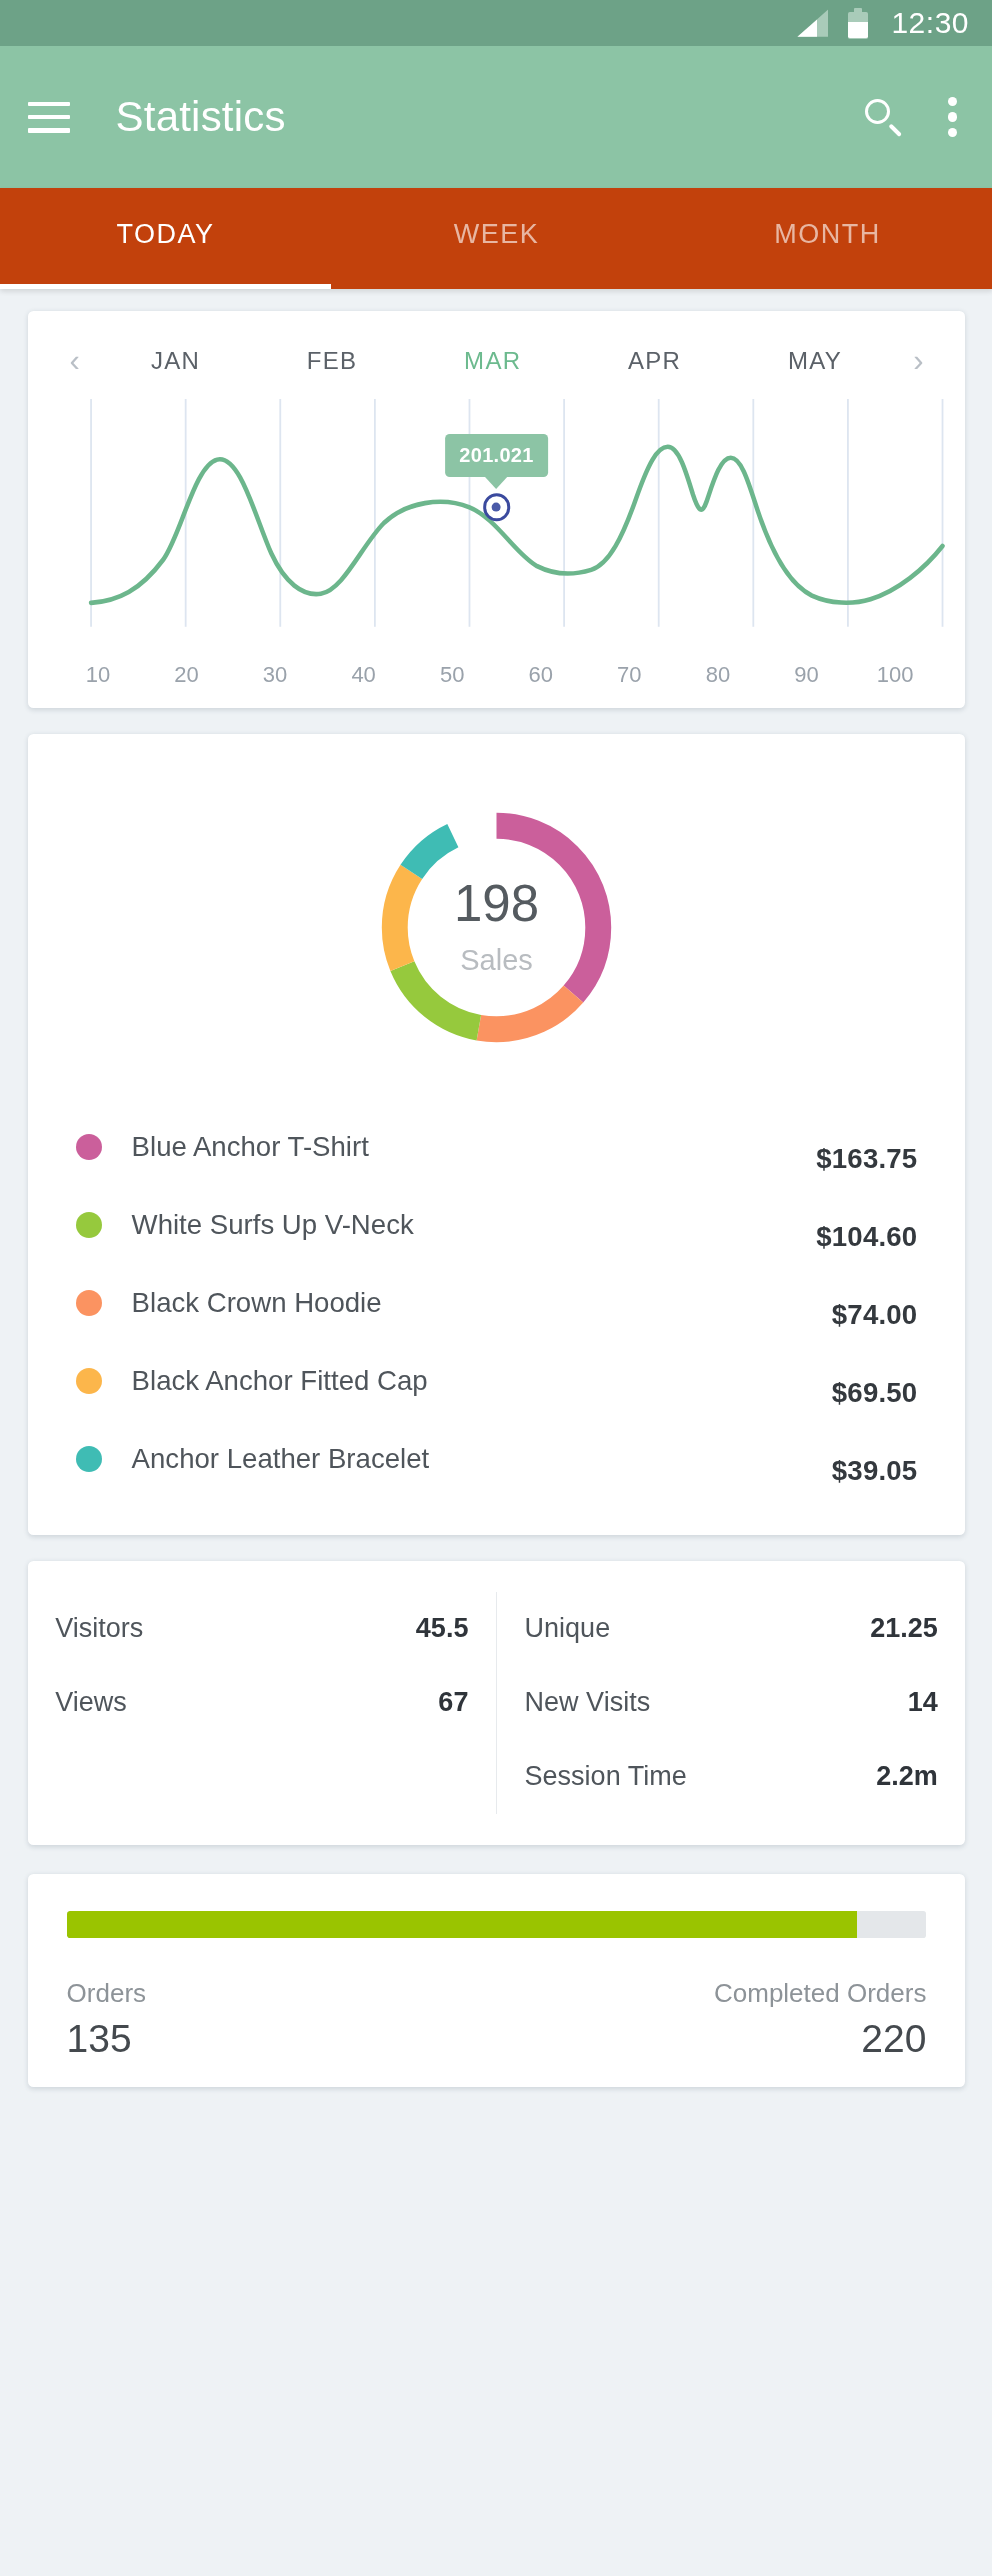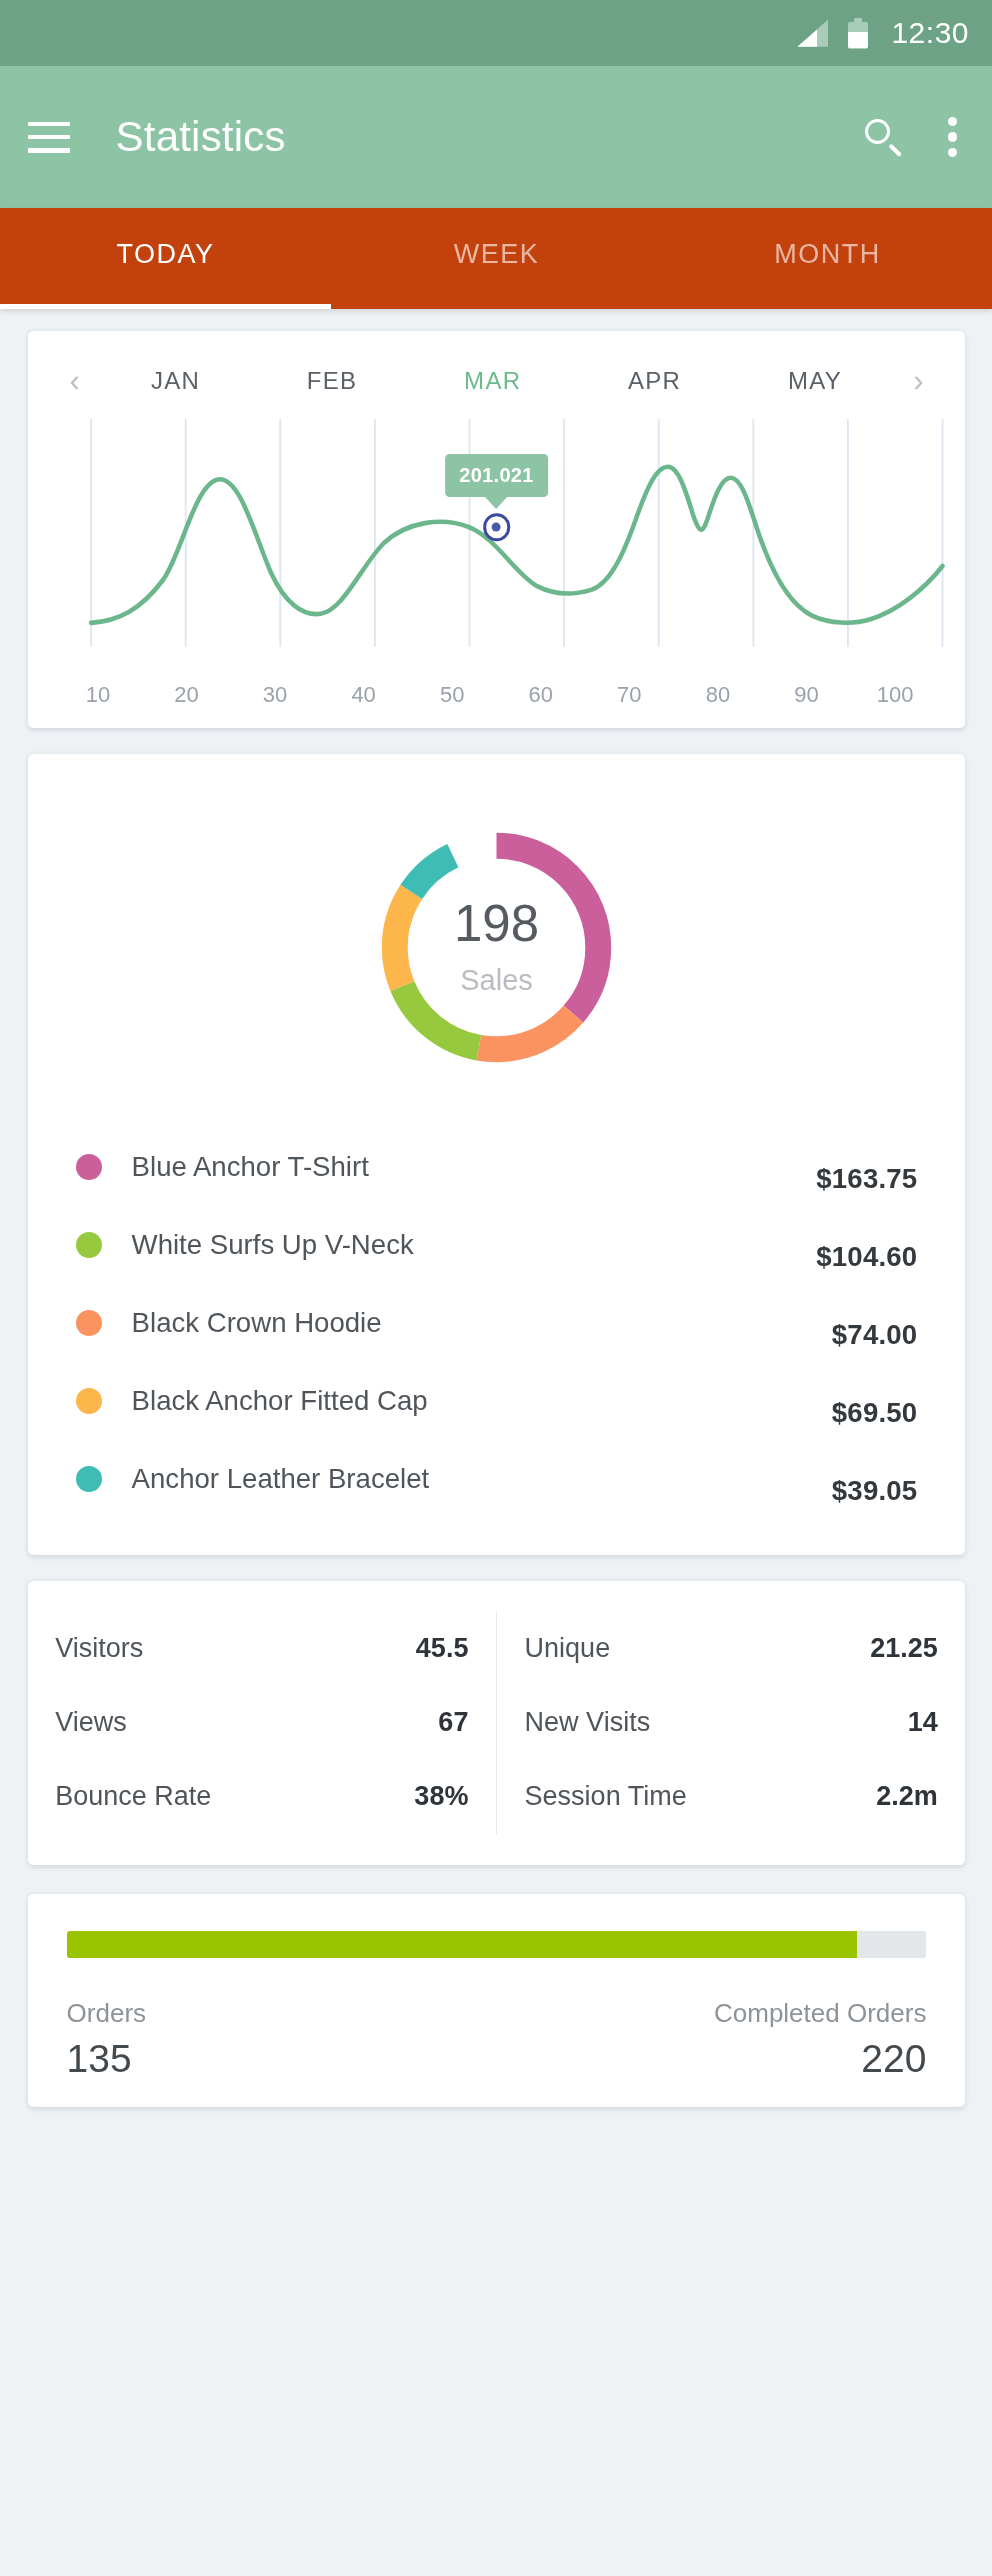--- a/index.html
+++ b/index.html
@@ -9,21 +9,21 @@
   body {
     width: 993px;
     height: 2576px;
     background: #eef2f5;
     font-family: "Liberation Sans", sans-serif;
     overflow: hidden;
   }
 
   
   .status-bar {
-    height: 66px;
+    height: 46px;
     background: #6da287;
     display: flex;
     align-items: center;
     justify-content: flex-end;
     padding-right: 24px;
     box-sizing: border-box;
   }
   .status-icons {
     display: flex;
     align-items: center;
@@ -556,24 +556,20 @@
 <div class="card stats-card">
   <div class="stats-col left">
     <div class="stat-row">
       <span class="stat-label">Visitors</span>
       <span class="stat-value">45.5</span>
     </div>
     <div class="stat-row">
       <span class="stat-label">Views</span>
       <span class="stat-value">67</span>
     </div>
-    <div class="stat-row">
-      <span class="stat-label">Bounce Rate</span>
-      <span class="stat-value">38%</span>
-    </div>
   </div>
   <div class="stats-col right">
     <div class="stat-row">
       <span class="stat-label">Unique</span>
       <span class="stat-value">21.25</span>
     </div>
     <div class="stat-row">
       <span class="stat-label">New Visits</span>
       <span class="stat-value">14</span>
     </div>

